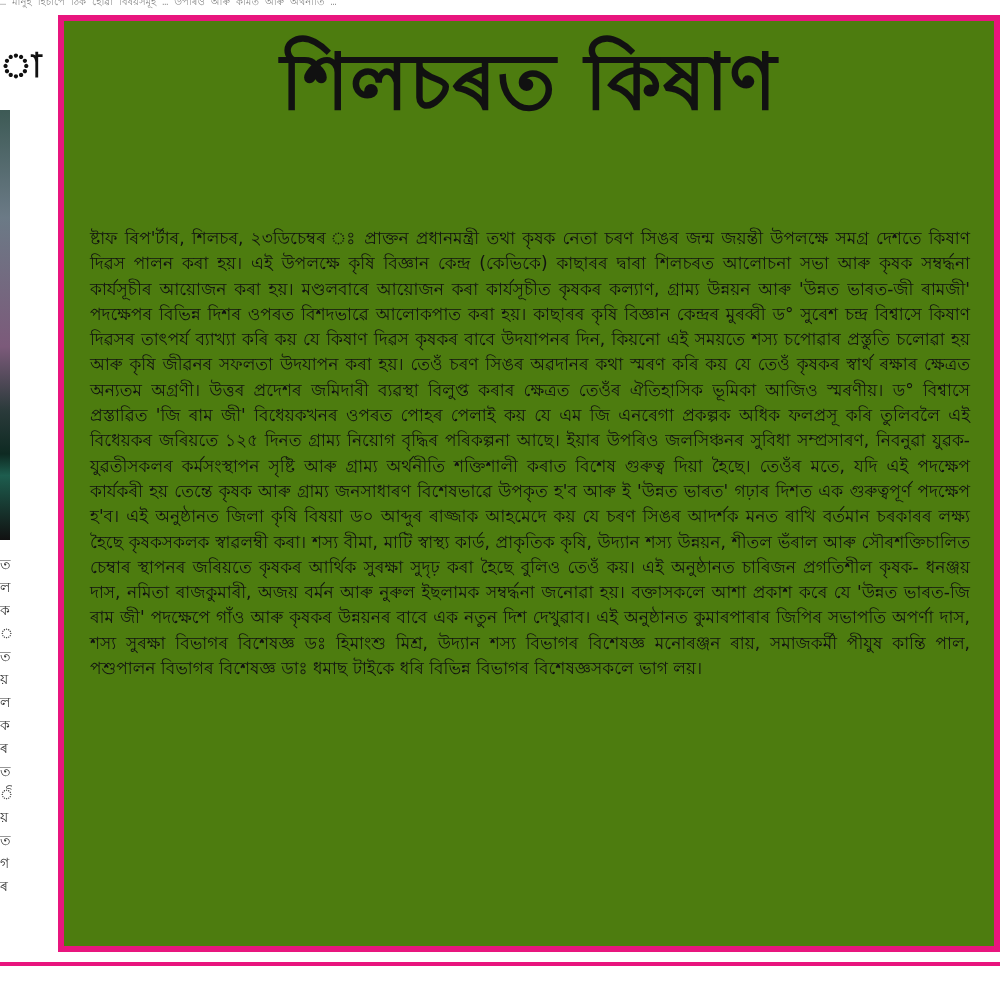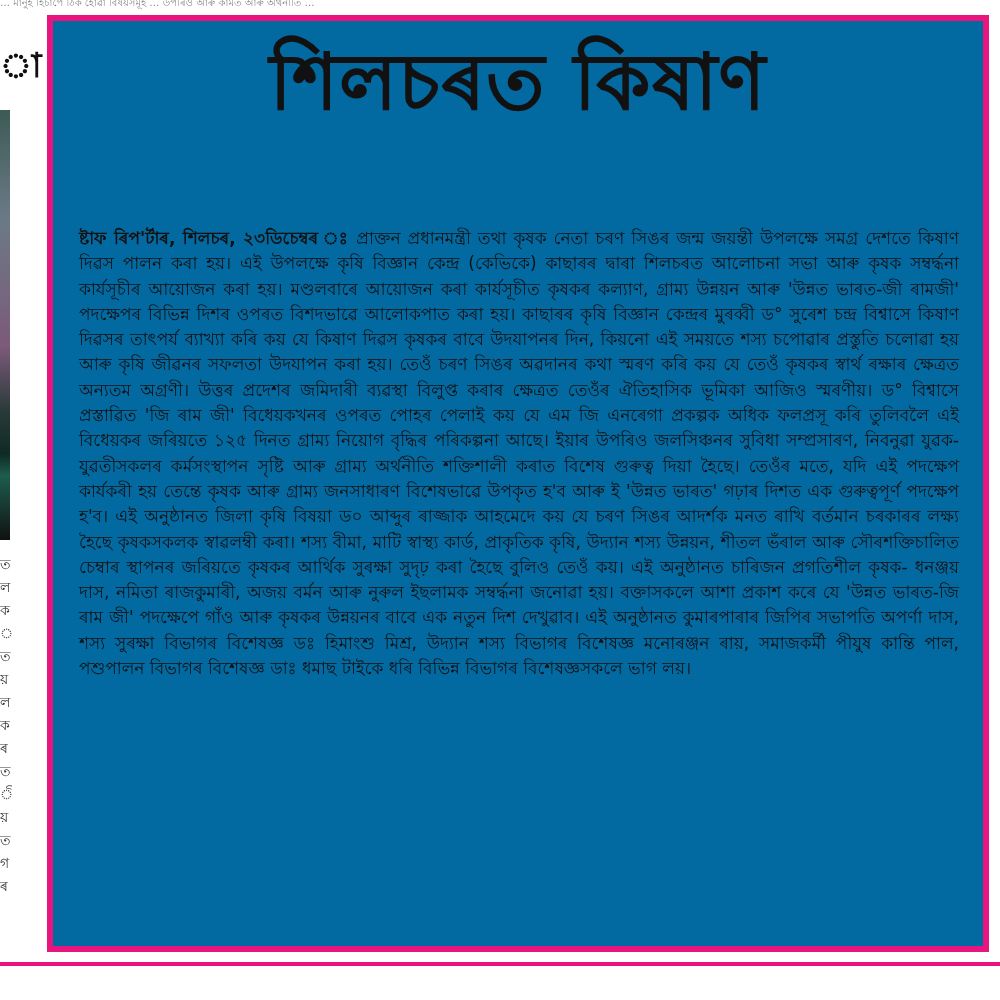--- a/index.html
+++ b/index.html
@@ -1,25 +1,25 @@
 <!DOCTYPE html>
 <html><head>
 <meta charset="utf-8">
 <style>
   html,body{margin:0;padding:0;background:#fff;}
   body{width:1000px;height:1000px;position:relative;overflow:hidden;font-family:"DejaVu Sans",sans-serif;color:#111;}
-  .topstrip{position:absolute;left:0;top:0;width:1000px;height:10px;overflow:hidden;color:#888;font-size:10px;line-height:6px;white-space:nowrap;filter:blur(0.6px);}
+  .topstrip{position:absolute;left:0;top:0;width:1000px;height:10px;overflow:hidden;color:#888;font-size:10px;line-height:6px;white-space:nowrap;filter:blur(0.6px);font-family:Liberation Mono, monospace;}
   .leftcol{position:absolute;left:0;top:20px;width:12px;height:930px;}
   .leftcol .glyph{position:absolute;left:0;top:28px;font-size:34px;font-weight:bold;line-height:34px;}
   .leftcol .photo{position:absolute;left:0;top:90px;width:10px;height:430px;background:linear-gradient(180deg,#3d5a55 0%,#6b7a86 25%,#7c5a7a 55%,#2a3a3a 70%,#0e2a22 80%,#1d5d4e 85%,#111 100%);}
   .leftcol .snip{position:absolute;left:0;top:533px;width:12px;font-size:14px;line-height:23px;color:#333;overflow:hidden;}
-  .box{position:absolute;left:47px;top:15px;width:930px;height:925px;border:6px solid #e8157e;background:#0369a1;}
+  .box{position:absolute;left:58px;top:15px;width:930px;height:925px;border:6px solid #e8157e;background:#4d7c0f;}
   .headline{position:absolute;left:0;top:14px;width:100%;text-align:center;font-family:"DejaVu Serif",serif;font-weight:bold;font-size:78px;line-height:94px;letter-spacing:1px;}
   .body{position:absolute;left:26px;top:205px;width:880px;font-size:17px;line-height:25.3px;text-align:justify;}
-  .body .dateline{font-weight:bold;}
+  .body .dateline{font-weight:normal;}
   .rule{position:absolute;left:0;top:962px;width:1000px;height:4px;background:#e8157e;}
 </style>
 </head>
 <body>
 
 <div class="topstrip">… মানুহ হিচাপে ঠিক হোৱা বিষয়সমূহ … উপৰিও আৰু কামত আৰু অৰ্থনীতি …</div>
 
 <div class="leftcol">
   <div class="glyph">া</div>
   <div class="photo"></div>

